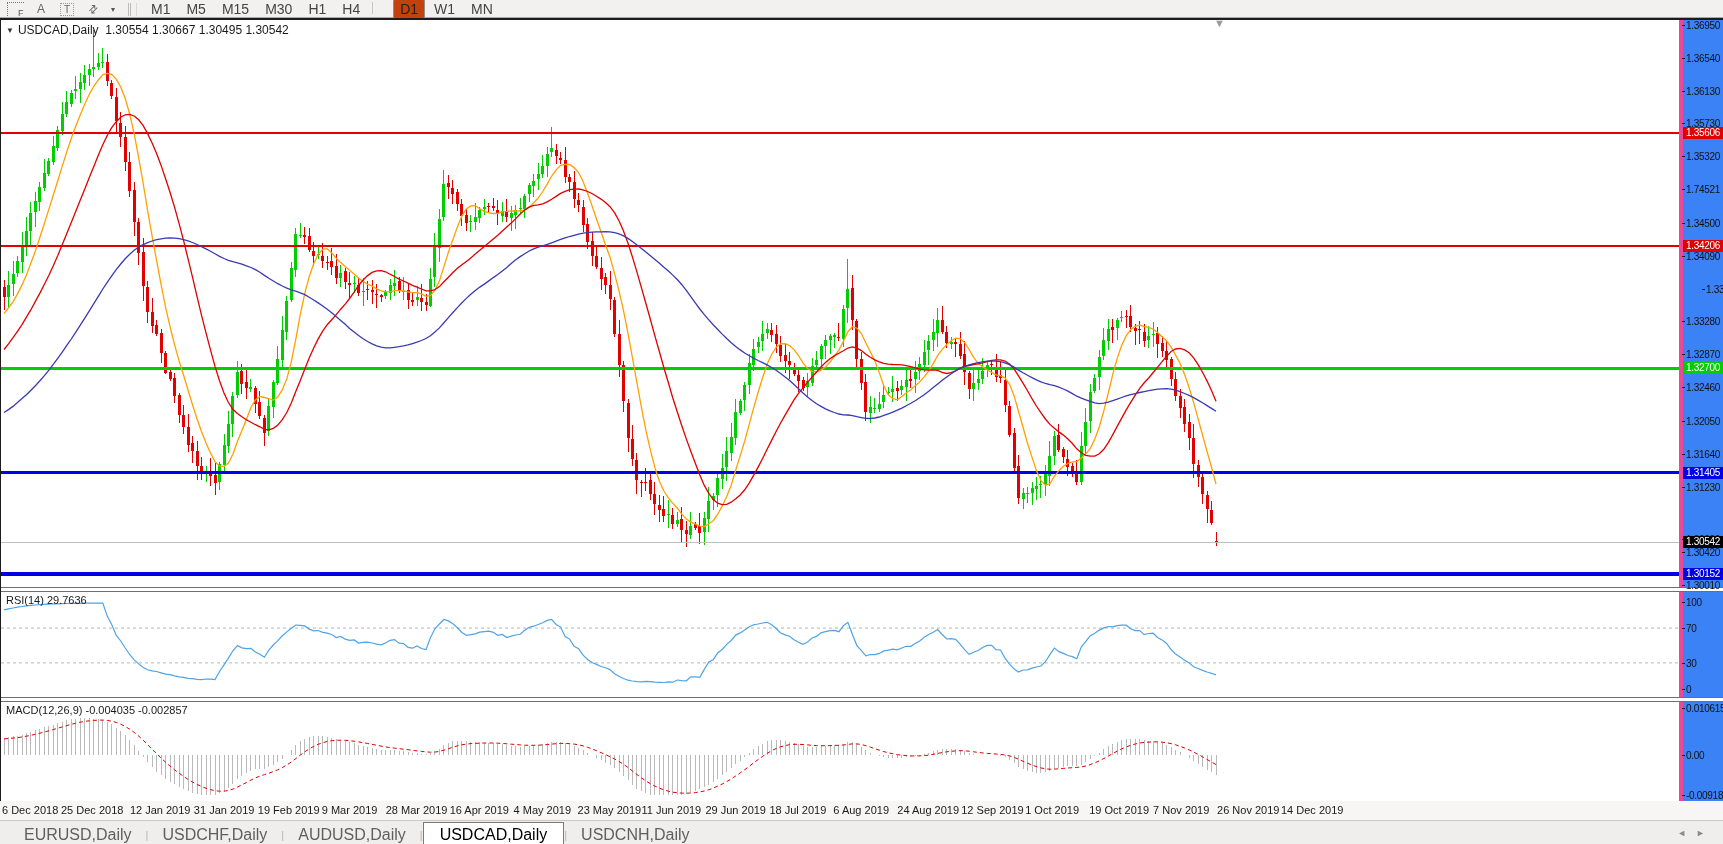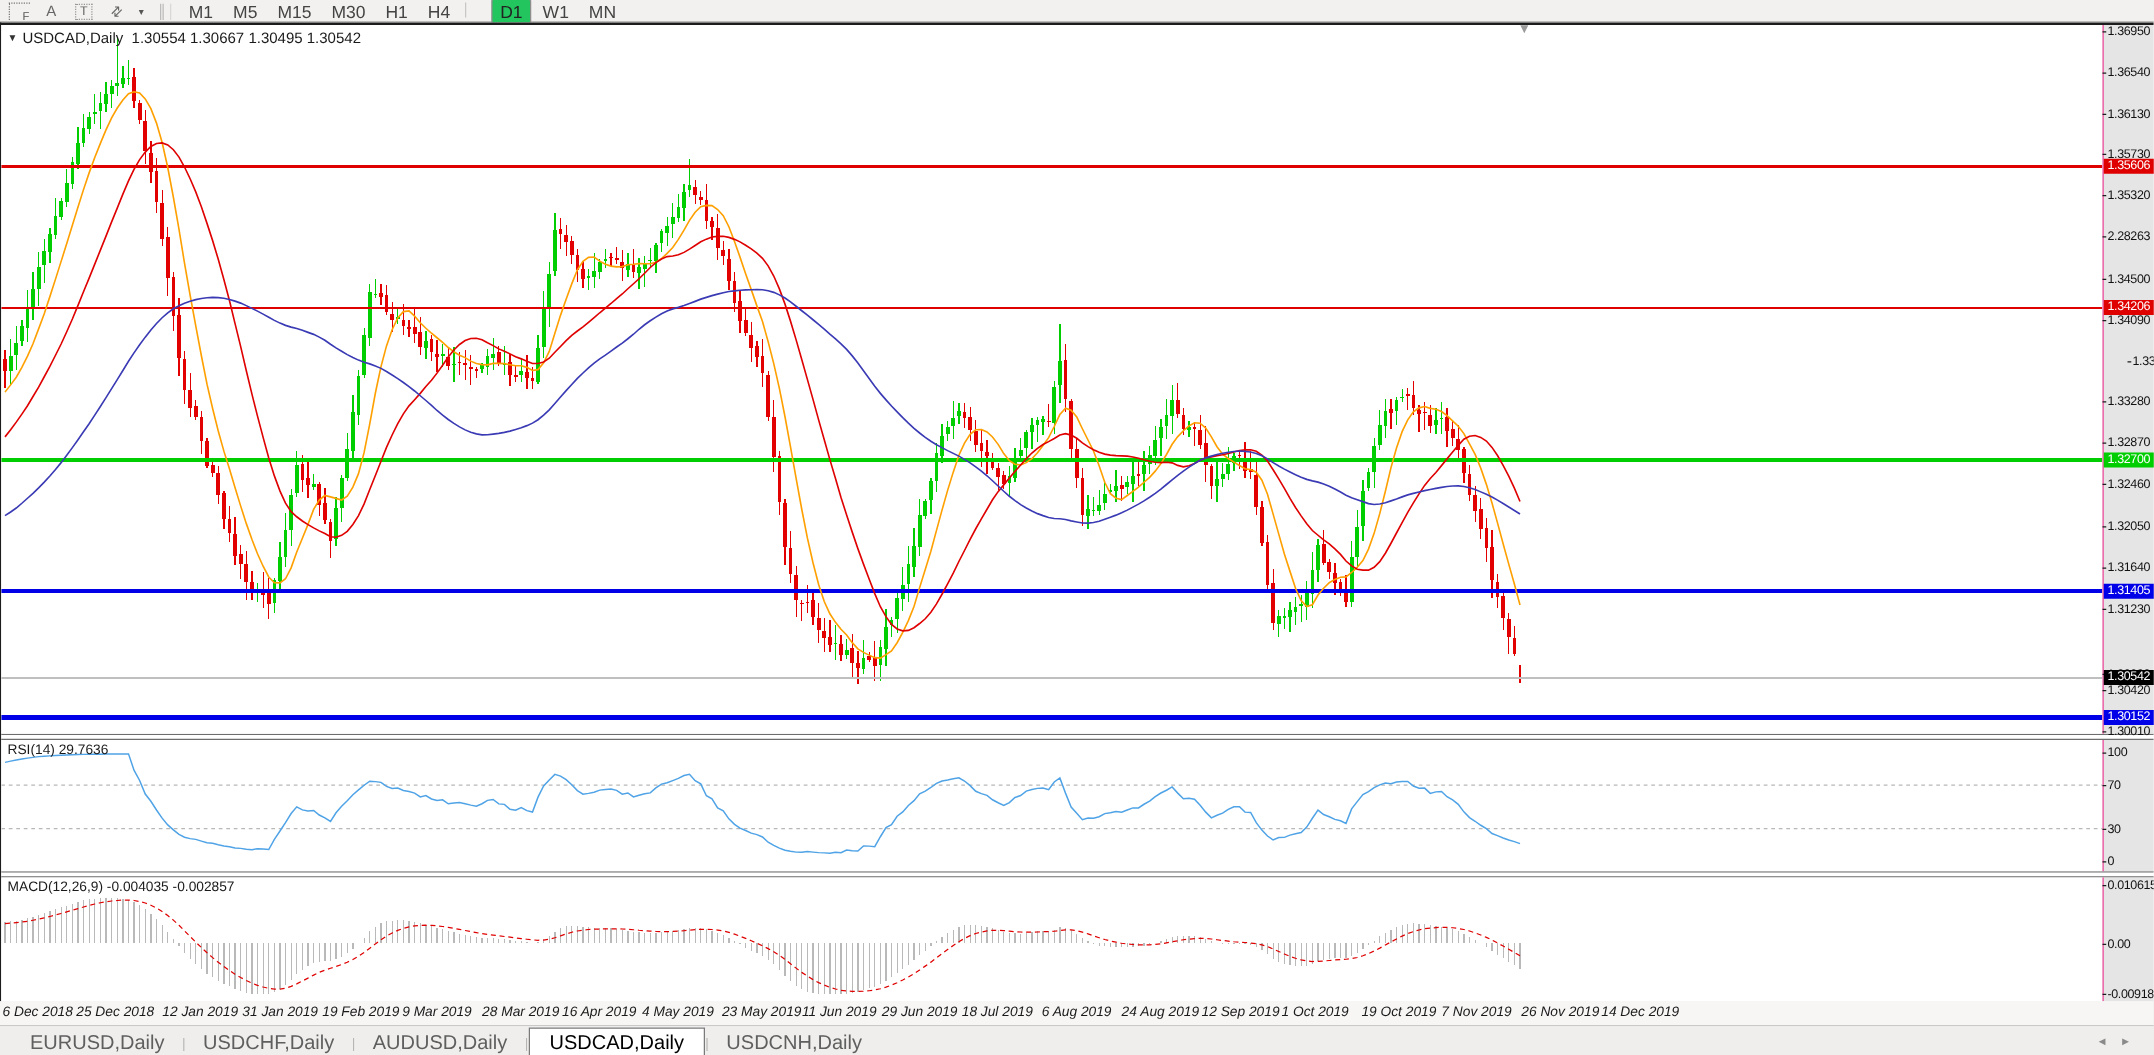--- a/index.html
+++ b/index.html
@@ -13,41 +13,41 @@
     margin:0 2px;cursor:pointer;color:#4a4a4a;}
   .tool-fib{position:relative;width:16px;height:13px;border-left:1px dotted #777;border-top:1px dotted #777;}
   .tool-fib i{position:absolute;right:0;bottom:-2px;font-style:normal;font-size:9px;color:#555;}
   .tool-a{font-size:12px;color:#666;}
   .tool-t{font-size:10px;color:#666;border:1px dotted #999;padding:0 3px;}
   .tool-arrows{font-size:11px;transform:rotate(-45deg);color:#666;}
   .tool-caret{min-width:10px;font-size:8px;color:#555;}
   .grip{width:5px;height:13px;margin:0 6px 0 8px;border-left:3px double #bbb;border-right:1px solid #d8d8d8;}
   .tfbtn{display:inline-block;padding:1px 6px;margin:0 1px;font-size:14px;color:#444;cursor:pointer;
     border:1px solid transparent;}
-  .tfbtn.active{background:#22c55e;border:1px solid #8e8e8e;border-radius:2px;color:#222;margin-left:16px;}
+  .tfbtn.active{background:#c2410c;border:1px solid #8e8e8e;border-radius:2px;color:#222;margin-left:16px;}
   .tfsep{width:1px;height:12px;background:#c7c7c7;margin:0 4px;display:inline-block;}
 
   
   .chart-area{position:relative;width:1722px;background:#fff;border-top:2px solid #1c1c1c;
     border-left:1px solid #1c1c1c;}
   .row{display:flex;position:relative;}
   .plot{width:1681px;position:relative;overflow:hidden;background:#fff;}
   .plot svg{display:block;}
-  .ax{width:40px;position:relative;background:#e5e5e5;border-left:1px solid #ec4899;font-size:10px;}
+  .ax{width:40px;position:relative;background:#3b82f6;border-left:4px solid #ec4899;font-size:10px;}
   .sep{height:3px;background:#fff;border-top:1px solid #6e6e6e;border-bottom:1px solid #6e6e6e;}
   .axlab{position:absolute;left:3px;height:11px;line-height:11px;color:#111;letter-spacing:-0.3px;white-space:nowrap;}
   .axlab::before{content:"";position:absolute;left:-4px;top:5px;width:3px;border-top:1px solid #1c1c1c;}
   .axtag{position:absolute;left:0;height:12px;line-height:12px;padding:0 2px 0 3px;color:#fff;
     letter-spacing:-0.3px;white-space:nowrap;min-width:37px;}
   .paneTitle{position:absolute;left:5px;top:3px;font-size:12px;color:#1a1a1a;white-space:nowrap;text-align:center;}
   .paneTitle .dd{font-size:8px;color:#333;margin-right:4px;vertical-align:1px;}
   .shiftmark{position:absolute;top:-3px;font-size:11px;color:#9a9a9a;}
 
   
-  .date-strip{position:relative;height:19px;background:#f7f6f5;border-bottom:1px solid #c9c9c9;overflow:hidden;font-style:italic;}
+  .date-strip{position:relative;height:19px;background:#f7f6f5;border-bottom:1px solid #c9c9c9;overflow:hidden;}
   .datelab{position:absolute;top:3px;font-size:11px;color:#1a1a1a;white-space:nowrap;}
 
   
   .tabbar{position:relative;height:27px;background:#efeeec;display:flex;align-items:center;padding-left:10px;}
   .tab{padding:3px 14px;font-size:16px;color:#5f5f5f;cursor:pointer;white-space:nowrap;}
   .tab.active{background:#fff;border:1px solid #7a7a7a;color:#000;padding:3px 16px;}
   .tabsep{color:#b5b5b5;font-size:11px;}
   .tabscroll{position:absolute;right:8px;top:7px;font-size:9px;color:#8a8a8a;letter-spacing:10px;cursor:pointer;}
 </style>
 </head>
@@ -95,21 +95,21 @@
           <span class="dd">▼</span><span>USDCAD,Daily</span>&nbsp;&nbsp;<span>1.30554 1.30667 1.30495 1.30542</span>
         </div>
         <div class="shiftmark" id="shift-mark" style="left:1213px">▼</div>
       </div>
       <div class="ax" id="ax-main">
           <div class="axlab" style="top: -0.474344px;">1.36950</div>
           <div class="axlab" style="top: 32.6599px;">1.36540</div>
           <div class="axlab" style="top: 65.7942px;">1.36130</div>
           <div class="axlab" style="top: 98.1203px;">1.35730</div>
           <div class="axlab" style="top: 131.255px;">1.35320</div>
-          <div class="axlab" style="top: 164.389px;">2.28263</div>
+          <div class="axlab" style="top: 164.389px;">1.74521</div>
           <div class="axlab" style="top: 197.523px;">1.34500</div>
           <div class="axlab" style="top: 230.657px;">1.34090</div>
           <div class="axlab" style="top: 263.792px; margin-left: 20px;">1.33680</div>
           <div class="axlab" style="top: 296.118px;">1.33280</div>
           <div class="axlab" style="top: 329.252px;">1.32870</div>
           <div class="axlab" style="top: 362.386px; text-align: right;">1.32460</div>
           <div class="axlab" style="top: 395.521px;">1.32050</div>
           <div class="axlab" style="top: 428.655px;">1.31640</div>
           <div class="axlab" style="top: 461.789px;">1.31230</div>
           <div class="axlab" style="top: 494.115px; margin-top: 20px;">1.30830</div>

